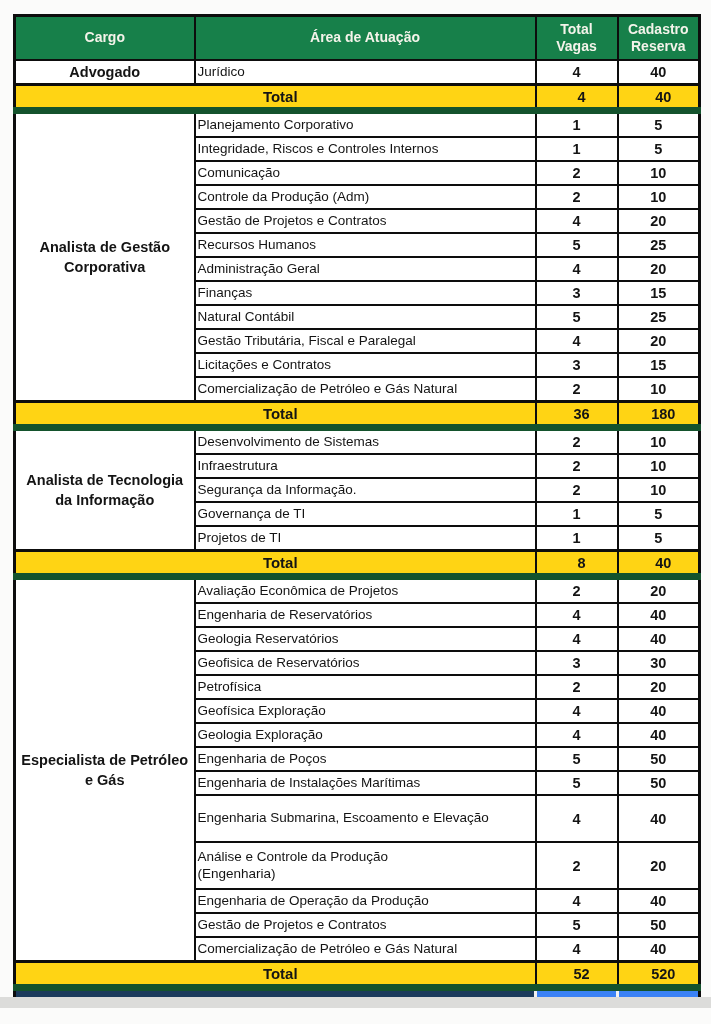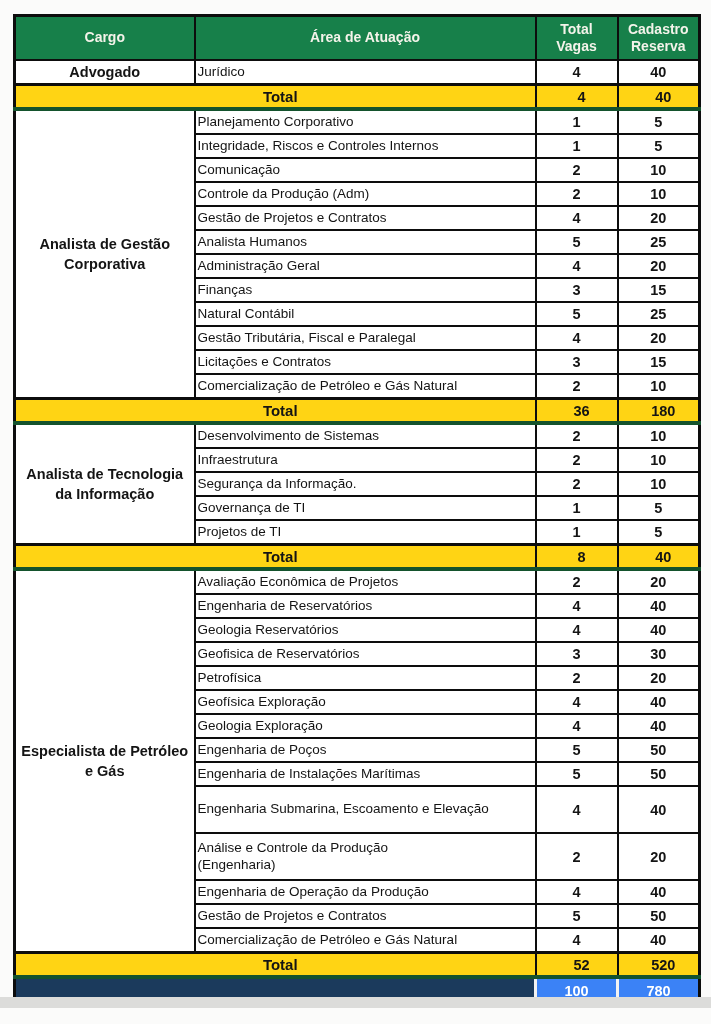--- a/index.html
+++ b/index.html
@@ -28,21 +28,21 @@
   td.area-cell {
     background:#ffffff; font-size:13.5px; text-align:left;
     vertical-align:middle; padding-left:2px; white-space:pre-line; line-height:1.25;
   }
   td.num-cell {
     background:#ffffff; font-weight:bold; font-size:14.5px; text-align:center;
     vertical-align:middle;
   }
   tr.total-row td {
     background:#FFD414; font-weight:bold; height:21px;
-    border-top:3px solid #0d0d0d; border-bottom:4px solid #14532d;padding-left:14px;
+    border-top:3px solid #0d0d0d; border-bottom:7px solid #14532d;padding-left:14px;
   }
   tr.total-row td.total-label { text-align:center; font-size:15px; }
   tr.total-row td.num-cell { background:#FFD414; }
   tr.grand-row td {
     background:#1B3A5C; color:#ffffff; font-weight:bold; height:24px;
     font-size:14.5px; text-align:center; vertical-align:middle;
     border-bottom:3px solid #0d0d0d;
   }
   tr.grand-row td.grand-spacer { border-right:3px solid #f2f2f2; }
   tr.grand-row td.num-cell { background:#3b82f6; border-left:3px solid #f2f2f2; }
@@ -103,21 +103,21 @@
           <td class="area-cell">Controle da Produção (Adm)</td>
           <td class="num-cell">2</td>
           <td class="num-cell">10</td>
         </tr>
         <tr class="data-row">
           <td class="area-cell">Gestão de Projetos e Contratos</td>
           <td class="num-cell">4</td>
           <td class="num-cell">20</td>
         </tr>
         <tr class="data-row">
-          <td class="area-cell">Analista Humanos</td>
+          <td class="area-cell">Recursos Humanos</td>
           <td class="num-cell">5</td>
           <td class="num-cell">25</td>
         </tr>
         <tr class="data-row">
           <td class="area-cell">Administração Geral</td>
           <td class="num-cell">4</td>
           <td class="num-cell">20</td>
         </tr>
         <tr class="data-row">
           <td class="area-cell">Finanças</td>

